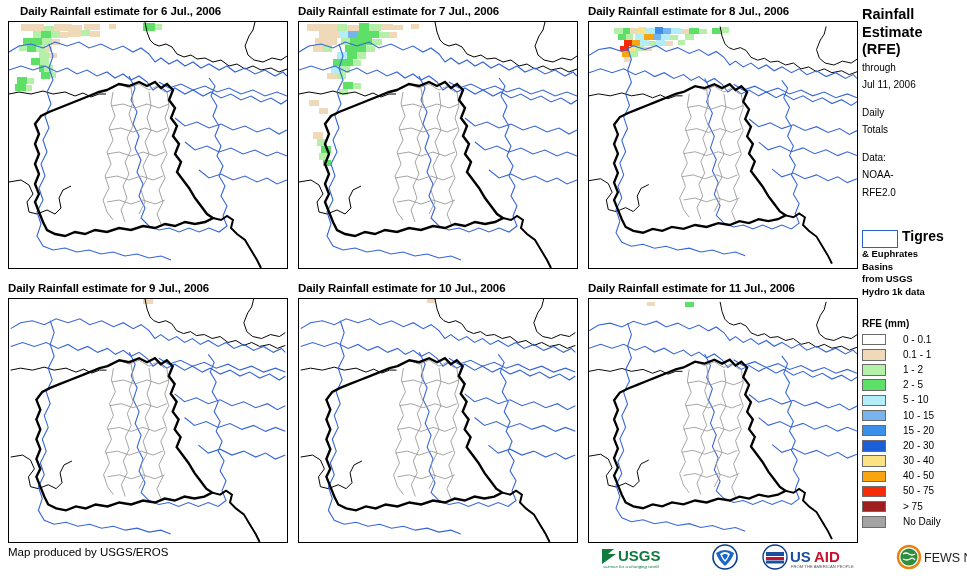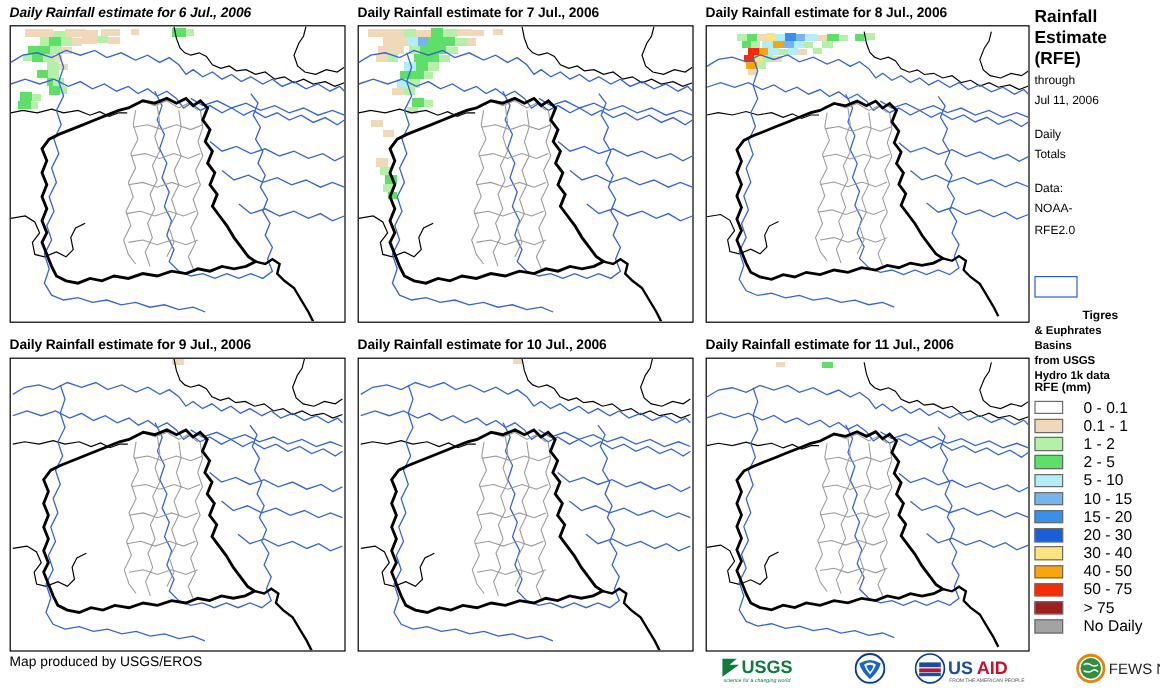--- a/index.html
+++ b/index.html
@@ -18,41 +18,41 @@
   
   #info{position:absolute;left:862px;top:6px;width:105px;}
   .info-h{font-size:14.5px;font-weight:bold;line-height:17.5px;color:#000;}
   .info-t{font-size:10px;line-height:17.5px;color:#000;}
   .info-gap{height:10px;}
 
   .basin-legend{position:absolute;left:862px;top:230px;width:105px;}
   .basin-row{display:flex;align-items:flex-start;}
   .basin-box{width:34px;height:16px;border:1.5px solid #2a5fd0;background:#fff;
              flex:0 0 auto;margin-right:4px;}
-  .basin-txt{font-size:10px;line-height:12px;color:#000;font-weight:bold;margin-top:28px;}
+  .basin-txt{font-size:14px;line-height:12px;color:#000;font-weight:bold;}
   .basin-lines{font-size:9.5px;line-height:12.5px;color:#000;font-weight:bold;}
 
   
   #rfe{position:absolute;left:862px;top:318px;width:105px;}
   #rfe .rfe-title{font-size:10px;font-weight:bold;margin-bottom:3px;color:#000;}
   .rfe-row{display:flex;align-items:center;height:15.2px;}
   .rfe-sw{width:24px;height:11.5px;border:1px solid #6b6b6b;box-sizing:border-box;
           flex:0 0 auto;margin-right:5px;}
-  .rfe-lbl{font-size:13px;line-height:12px;color:#000;white-space:nowrap;padding-left:12px;}
+  .rfe-lbl{font-size:10px;line-height:12px;color:#000;white-space:nowrap;padding-left:12px;}
 
   
   #credit{position:absolute;left:8px;top:546px;font-size:11.5px;color:#000;}
   #logos{position:absolute;left:600px;top:540px;height:30px;display:flex;
          align-items:flex-end;gap:24px;}
   .logo{display:flex;align-items:center;}
 </style>
 </head>
 <body>
 
-<div class="panel" style="left:8px;top:4px;width:280px;font-style:italic;">
+<div class="panel" style="left:20px;top:4px;width:280px;">
   <div class="panel-title">Daily Rainfall estimate for 6 Jul., 2006</div>
 </div>
 <div class="map-frame" style="left:8px;top:21px;width:280px;height:248px;">
   <div class="map-inner">
     <svg class="map-svg" width="278" height="246" viewBox="0 0 278 246">
       <g shape-rendering="crispEdges">
         <rect x="12" y="2" width="9" height="7" fill="#efd9b8"></rect>
         <rect x="21" y="2" width="14" height="7" fill="#efd9b8"></rect>
         <rect x="35" y="4" width="10" height="6" fill="#b4f0a7"></rect>
         <rect x="45" y="2" width="18" height="7" fill="#efd9b8"></rect>

